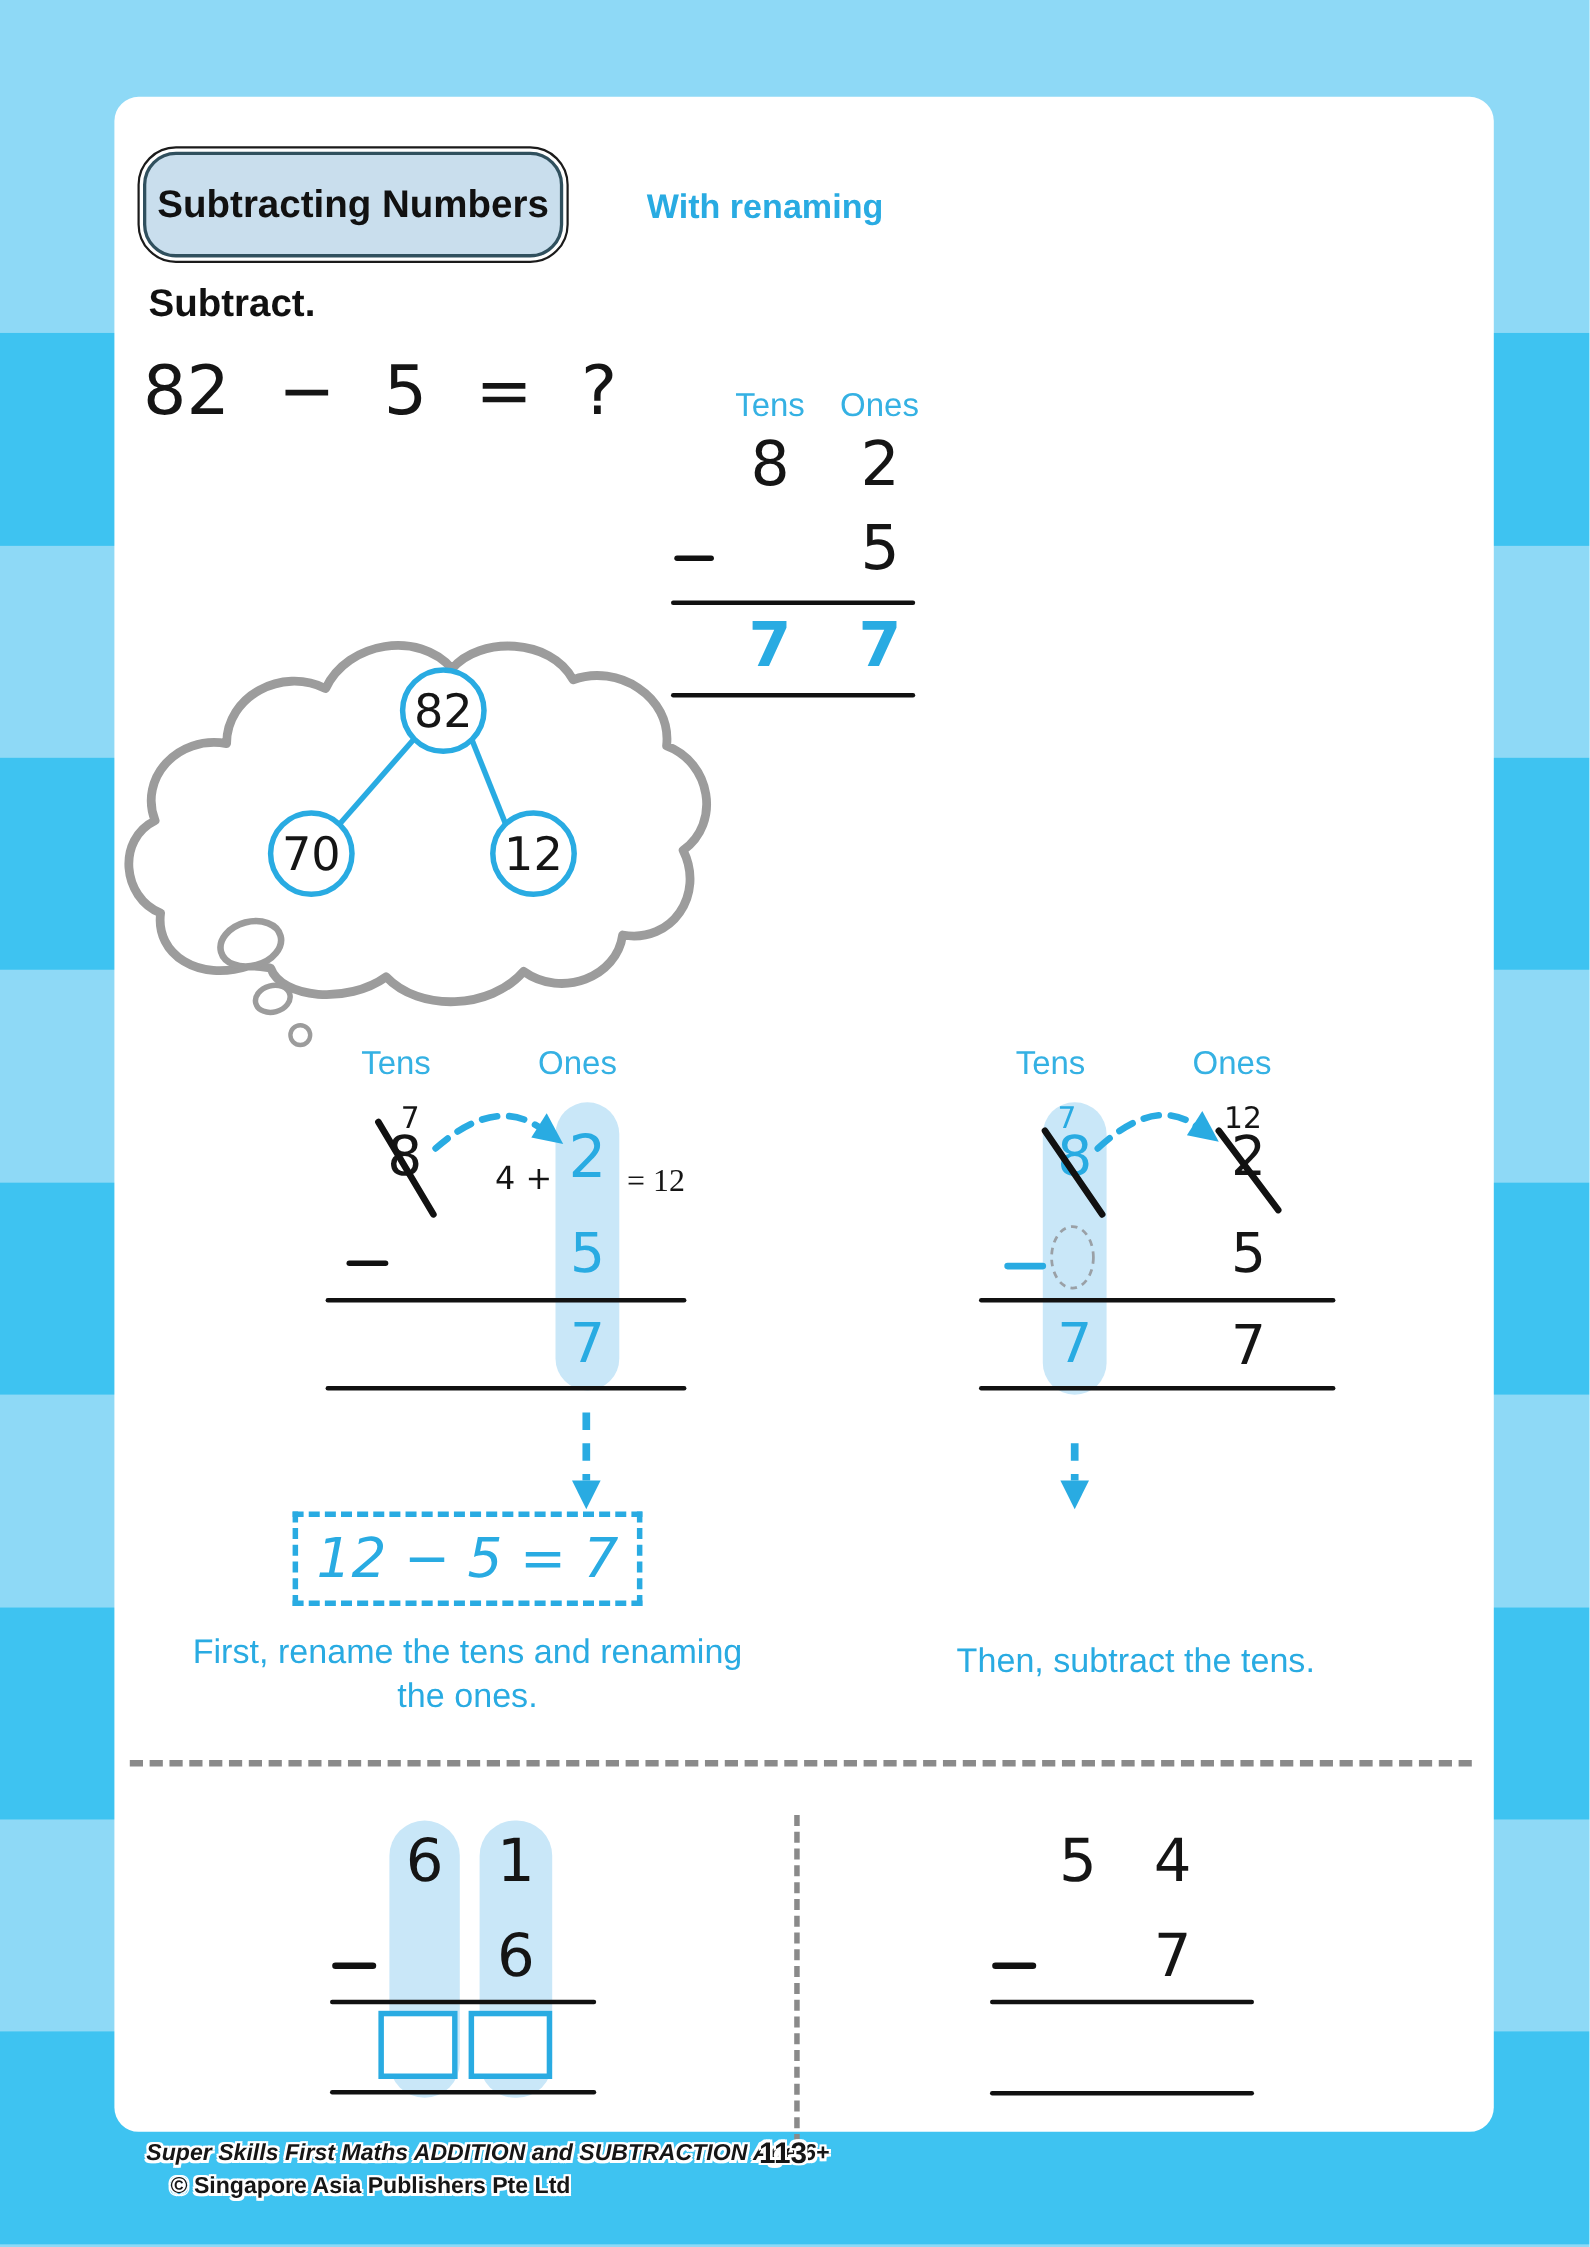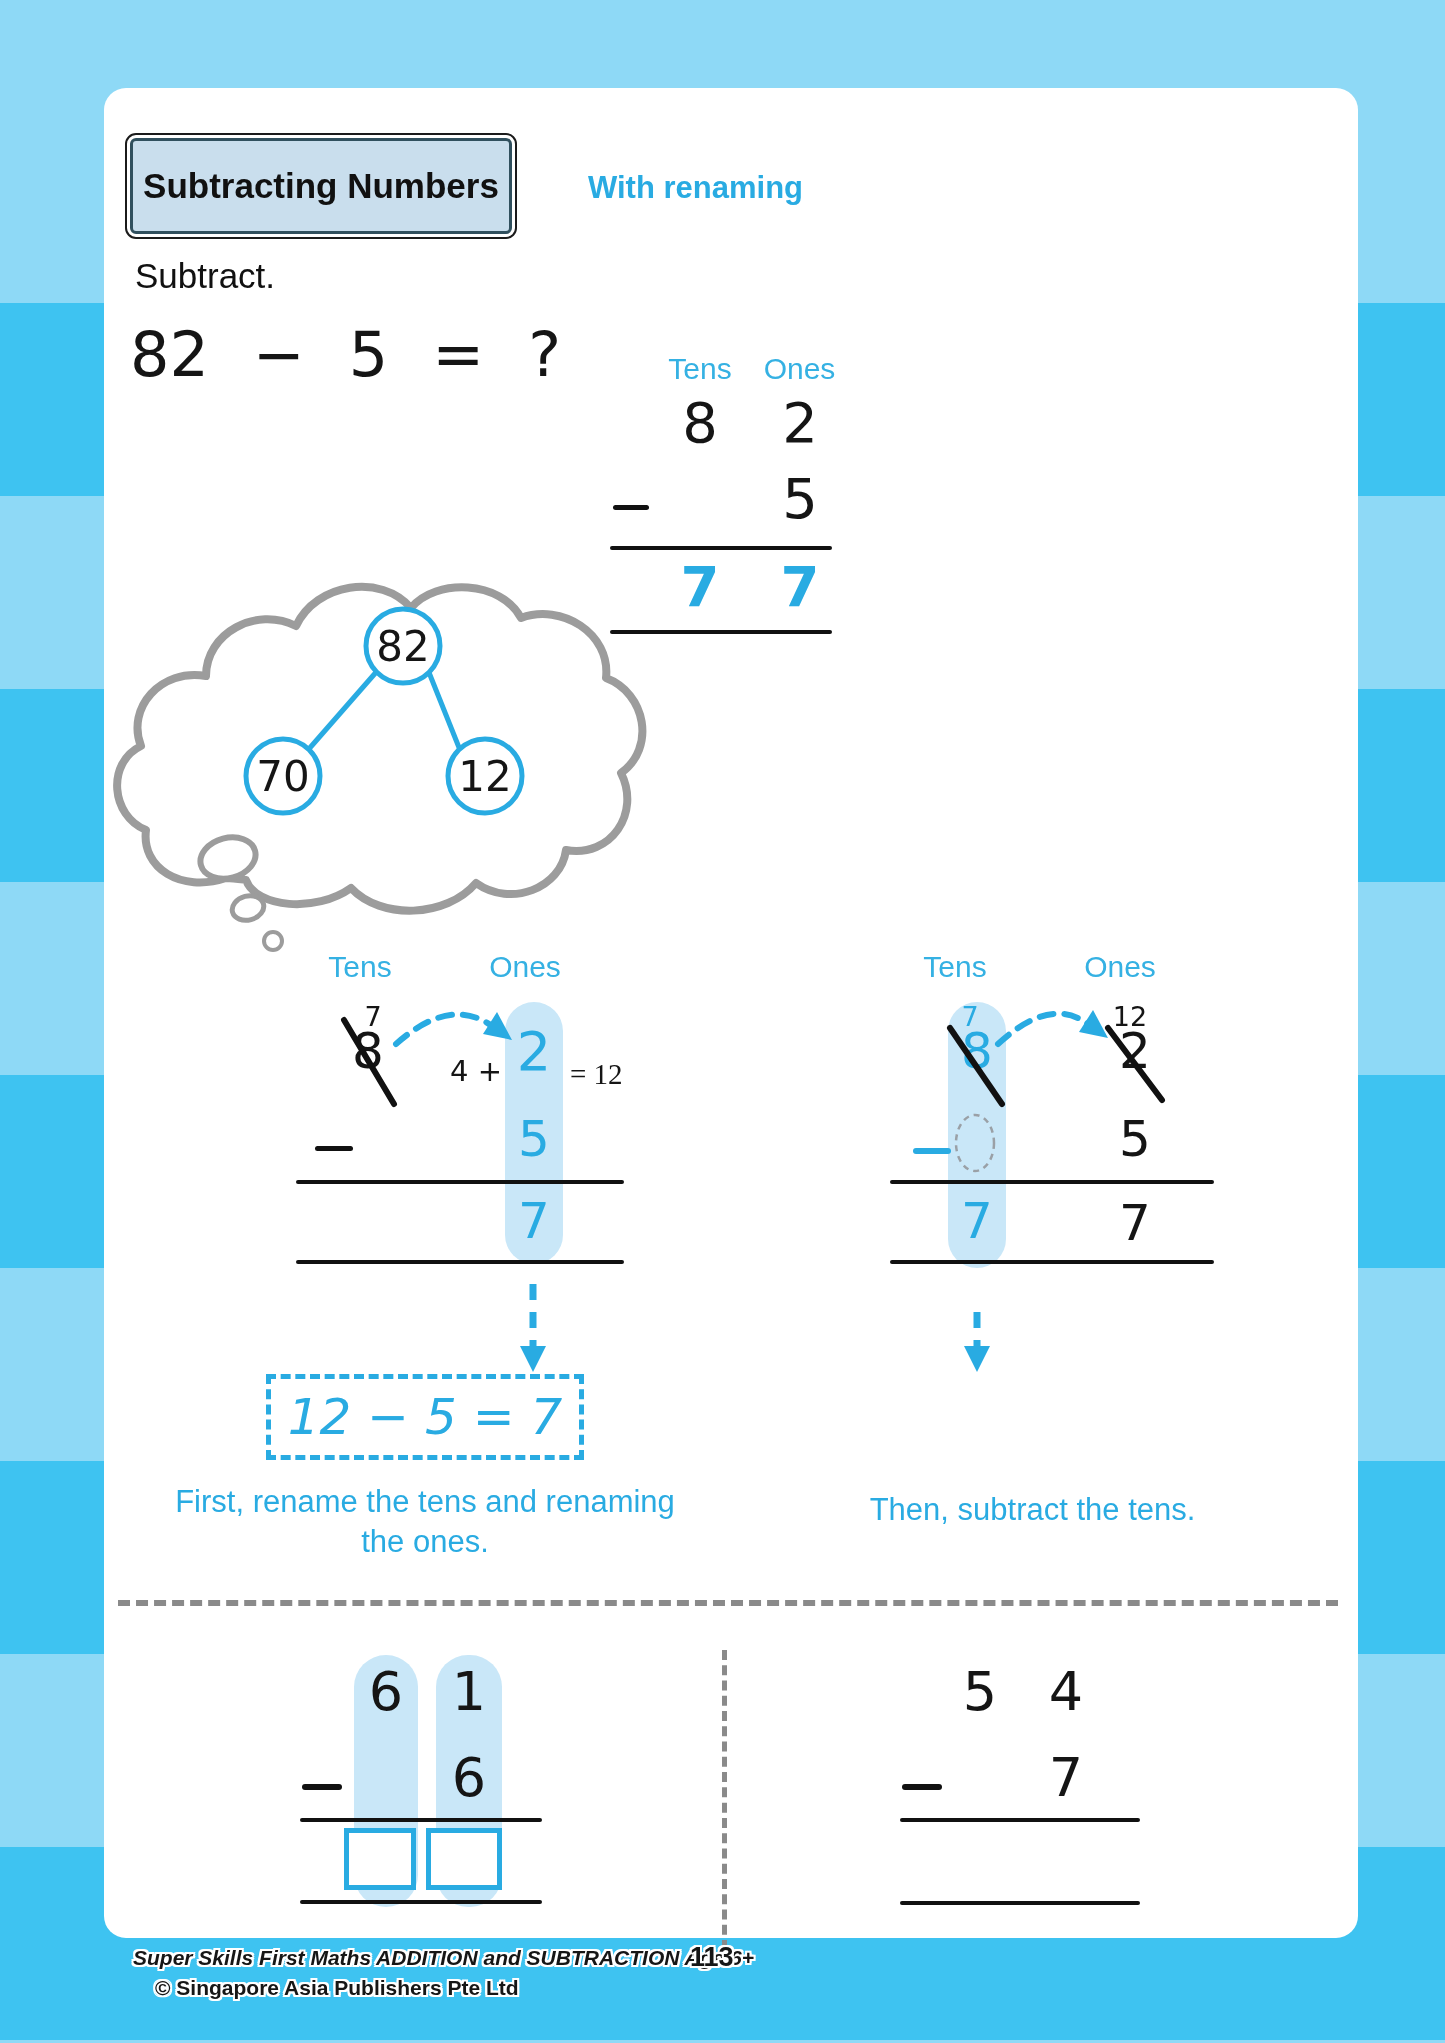--- a/index.html
+++ b/index.html
@@ -5,25 +5,25 @@
   * { margin:0; padding:0; box-sizing:border-box; }
   body { width:1445px; height:2043px; font-family:"Liberation Sans", sans-serif; }
   .page { position:relative; width:1445px; height:2043px; overflow:hidden;
     background-color:#3EC3F1;
     background-image:repeating-linear-gradient(180deg, #8ED9F6 0 193px, #3EC3F1 193px 386px);
     background-position:0 110px; }
   .card { position:absolute; left:104px; top:88px; width:1254px; height:1850px;
     background:#ffffff; border-radius:22px; z-index:1; }
   .abs { position:absolute; z-index:3; }
   .title-box { left:130px; top:138px; width:382px; height:96px; background:#C9DEED;
-    border:3px solid #30505E; border-radius:6px; outline:2px solid #1b1b1b; outline-offset:3px;
+    border:3px solid #30505E; border-radius:30px; outline:2px solid #1b1b1b; outline-offset:3px;
     display:flex; align-items:center; justify-content:center; z-index:3; position:absolute; }
   .title-box span { font-size:35px; font-weight:bold; color:#111; }
   .subtitle { left:588px; top:170px; font-size:31px; font-weight:bold; color:#29ABE2; }
-  .instruction { left:135px; top:256px; font-size:35px; font-weight:normal; color:#111; }
+  .instruction { left:135px; top:256px; font-size:35px; font-weight:bold; color:#111; }
   .equation { left:130px; top:318px; display:flex; gap:44px; font-size:62px; color:#151515;
     font-family:"DejaVu Sans", sans-serif; }
   .col-label { font-size:30px; color:#35B1E3; text-align:center; position:absolute; z-index:3; }
   .digit { position:absolute; z-index:3; text-align:center; font-size:52px; color:#151515;
     font-family:"DejaVu Sans", sans-serif; line-height:1.1; }
   .digit.small { font-size:27px; }
   .digit.cyan { color:#29ABE2; }
   .digit.bold { font-weight:bold; }
   .rule { position:absolute; z-index:4; height:4px; background:#111; border-radius:2px; }
   .minus { position:absolute; z-index:3; height:6px; background:#111; border-radius:3px; }

